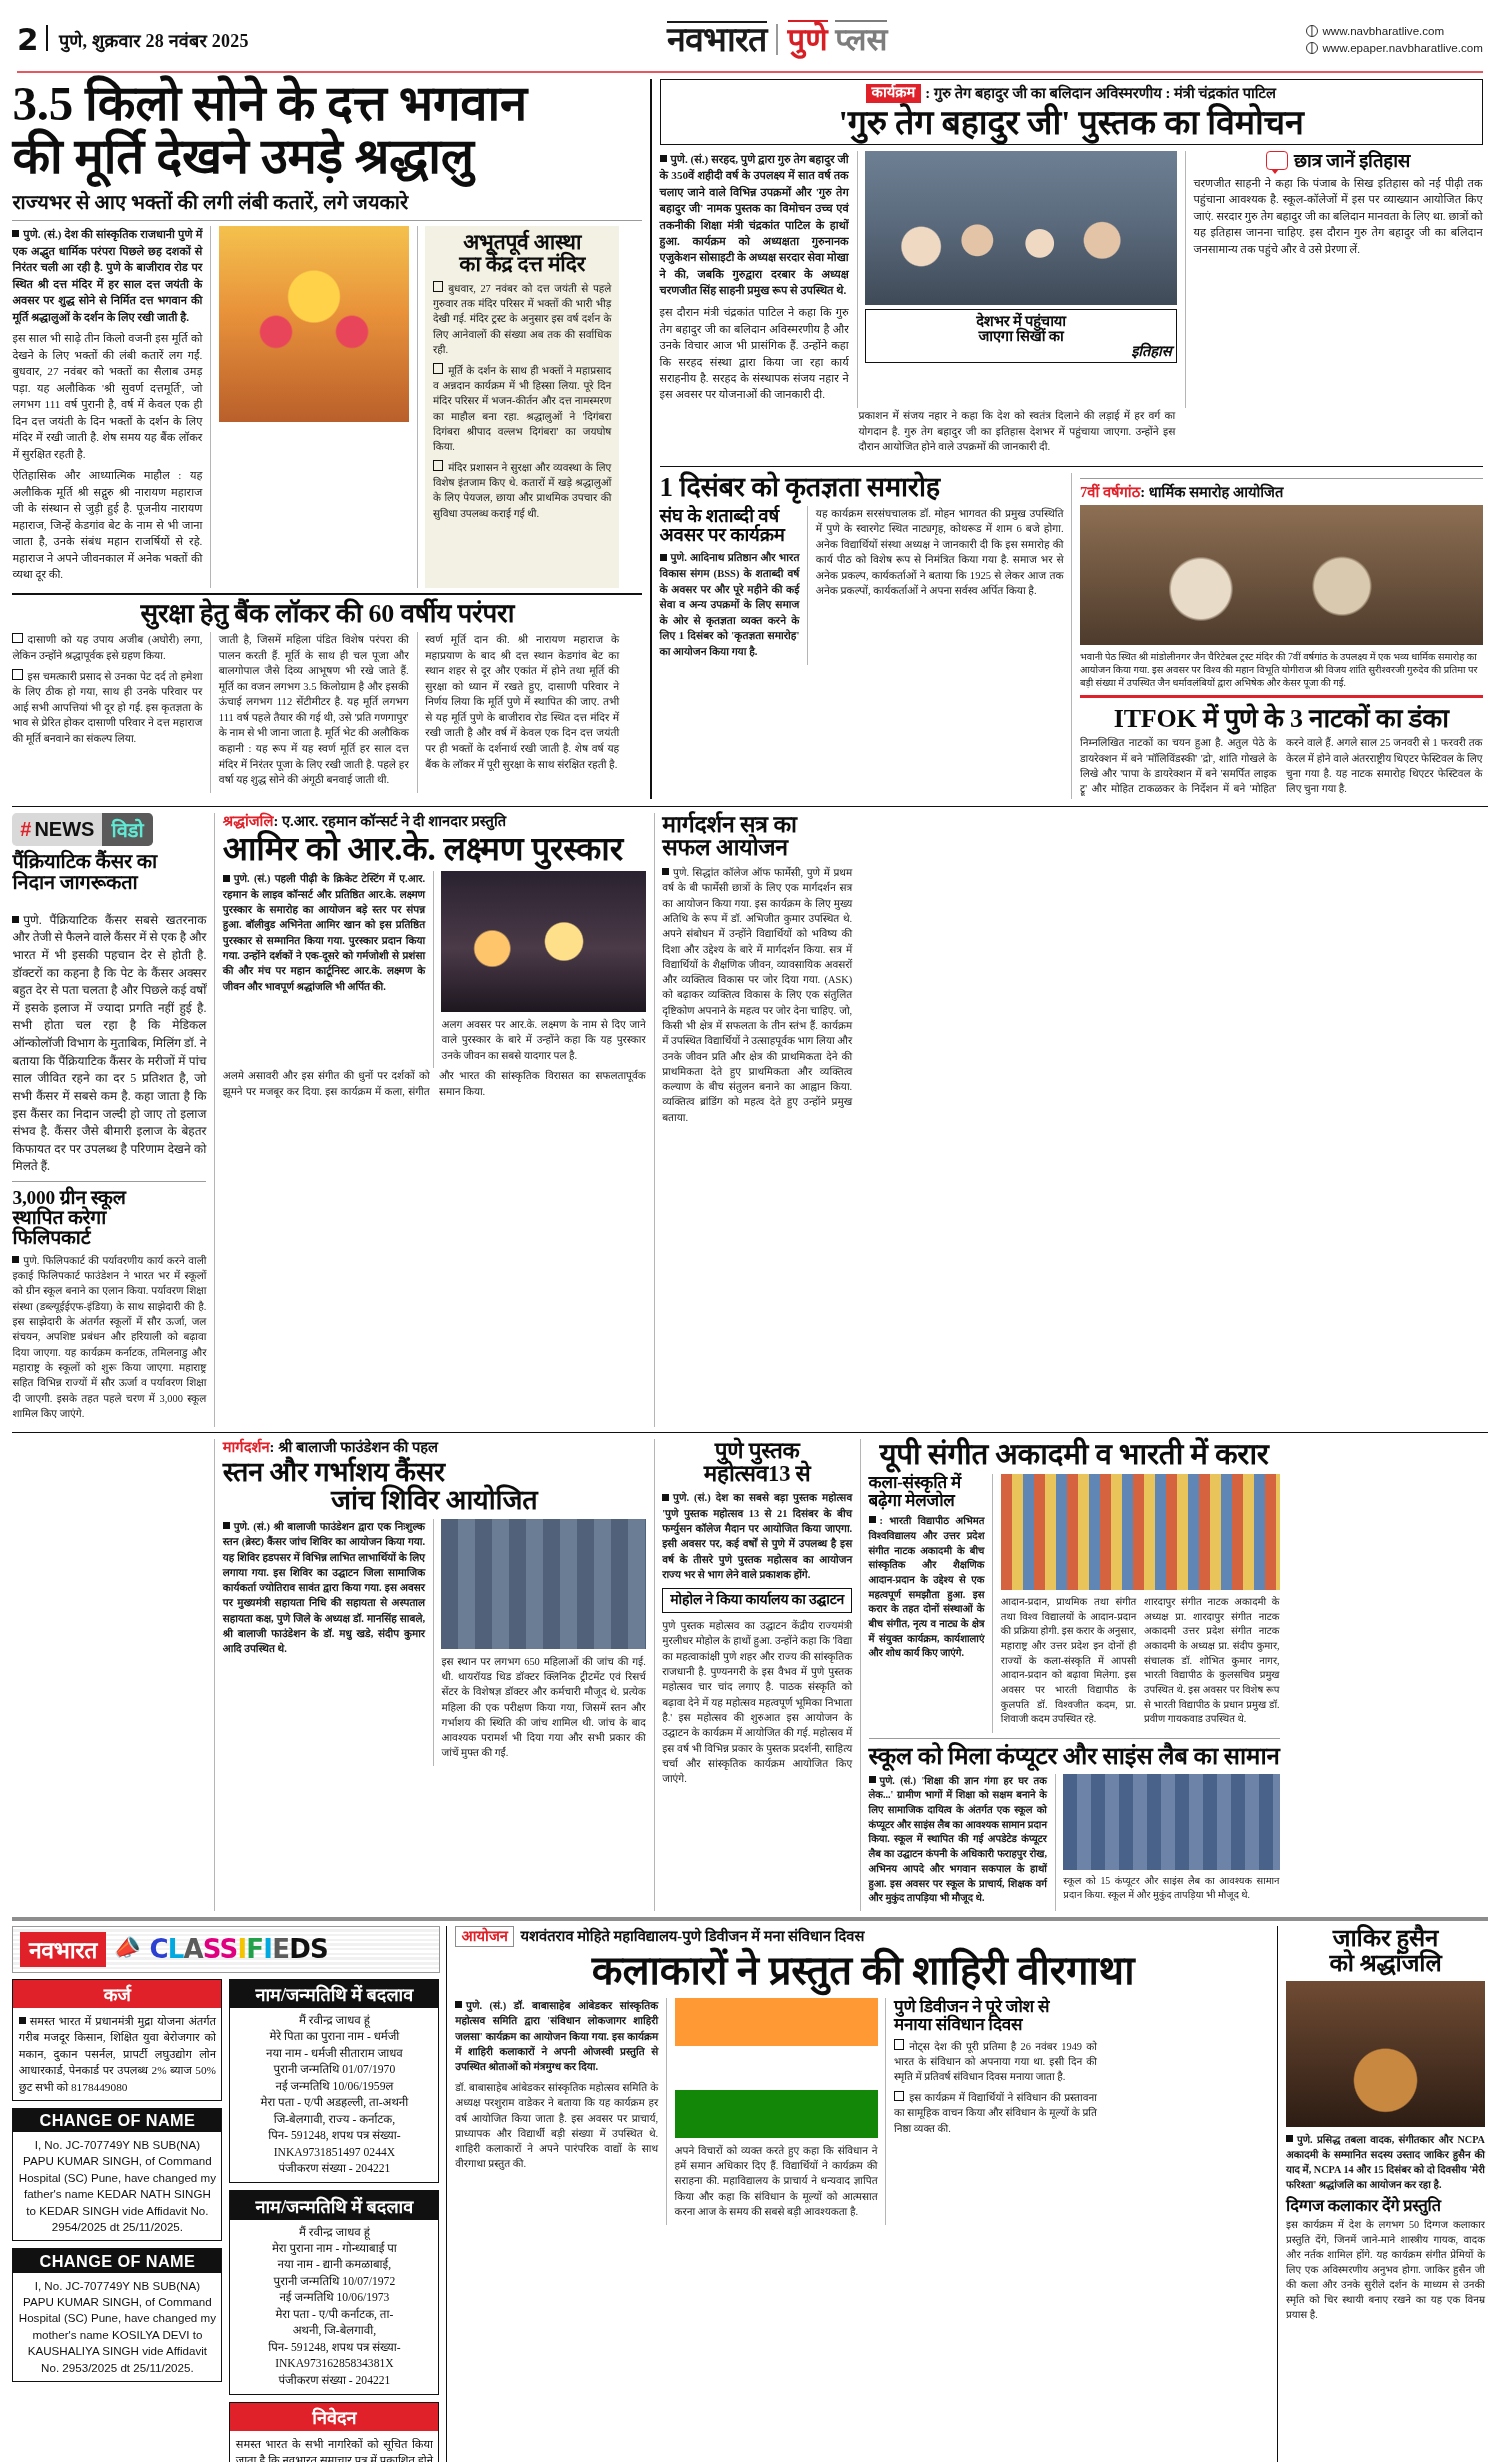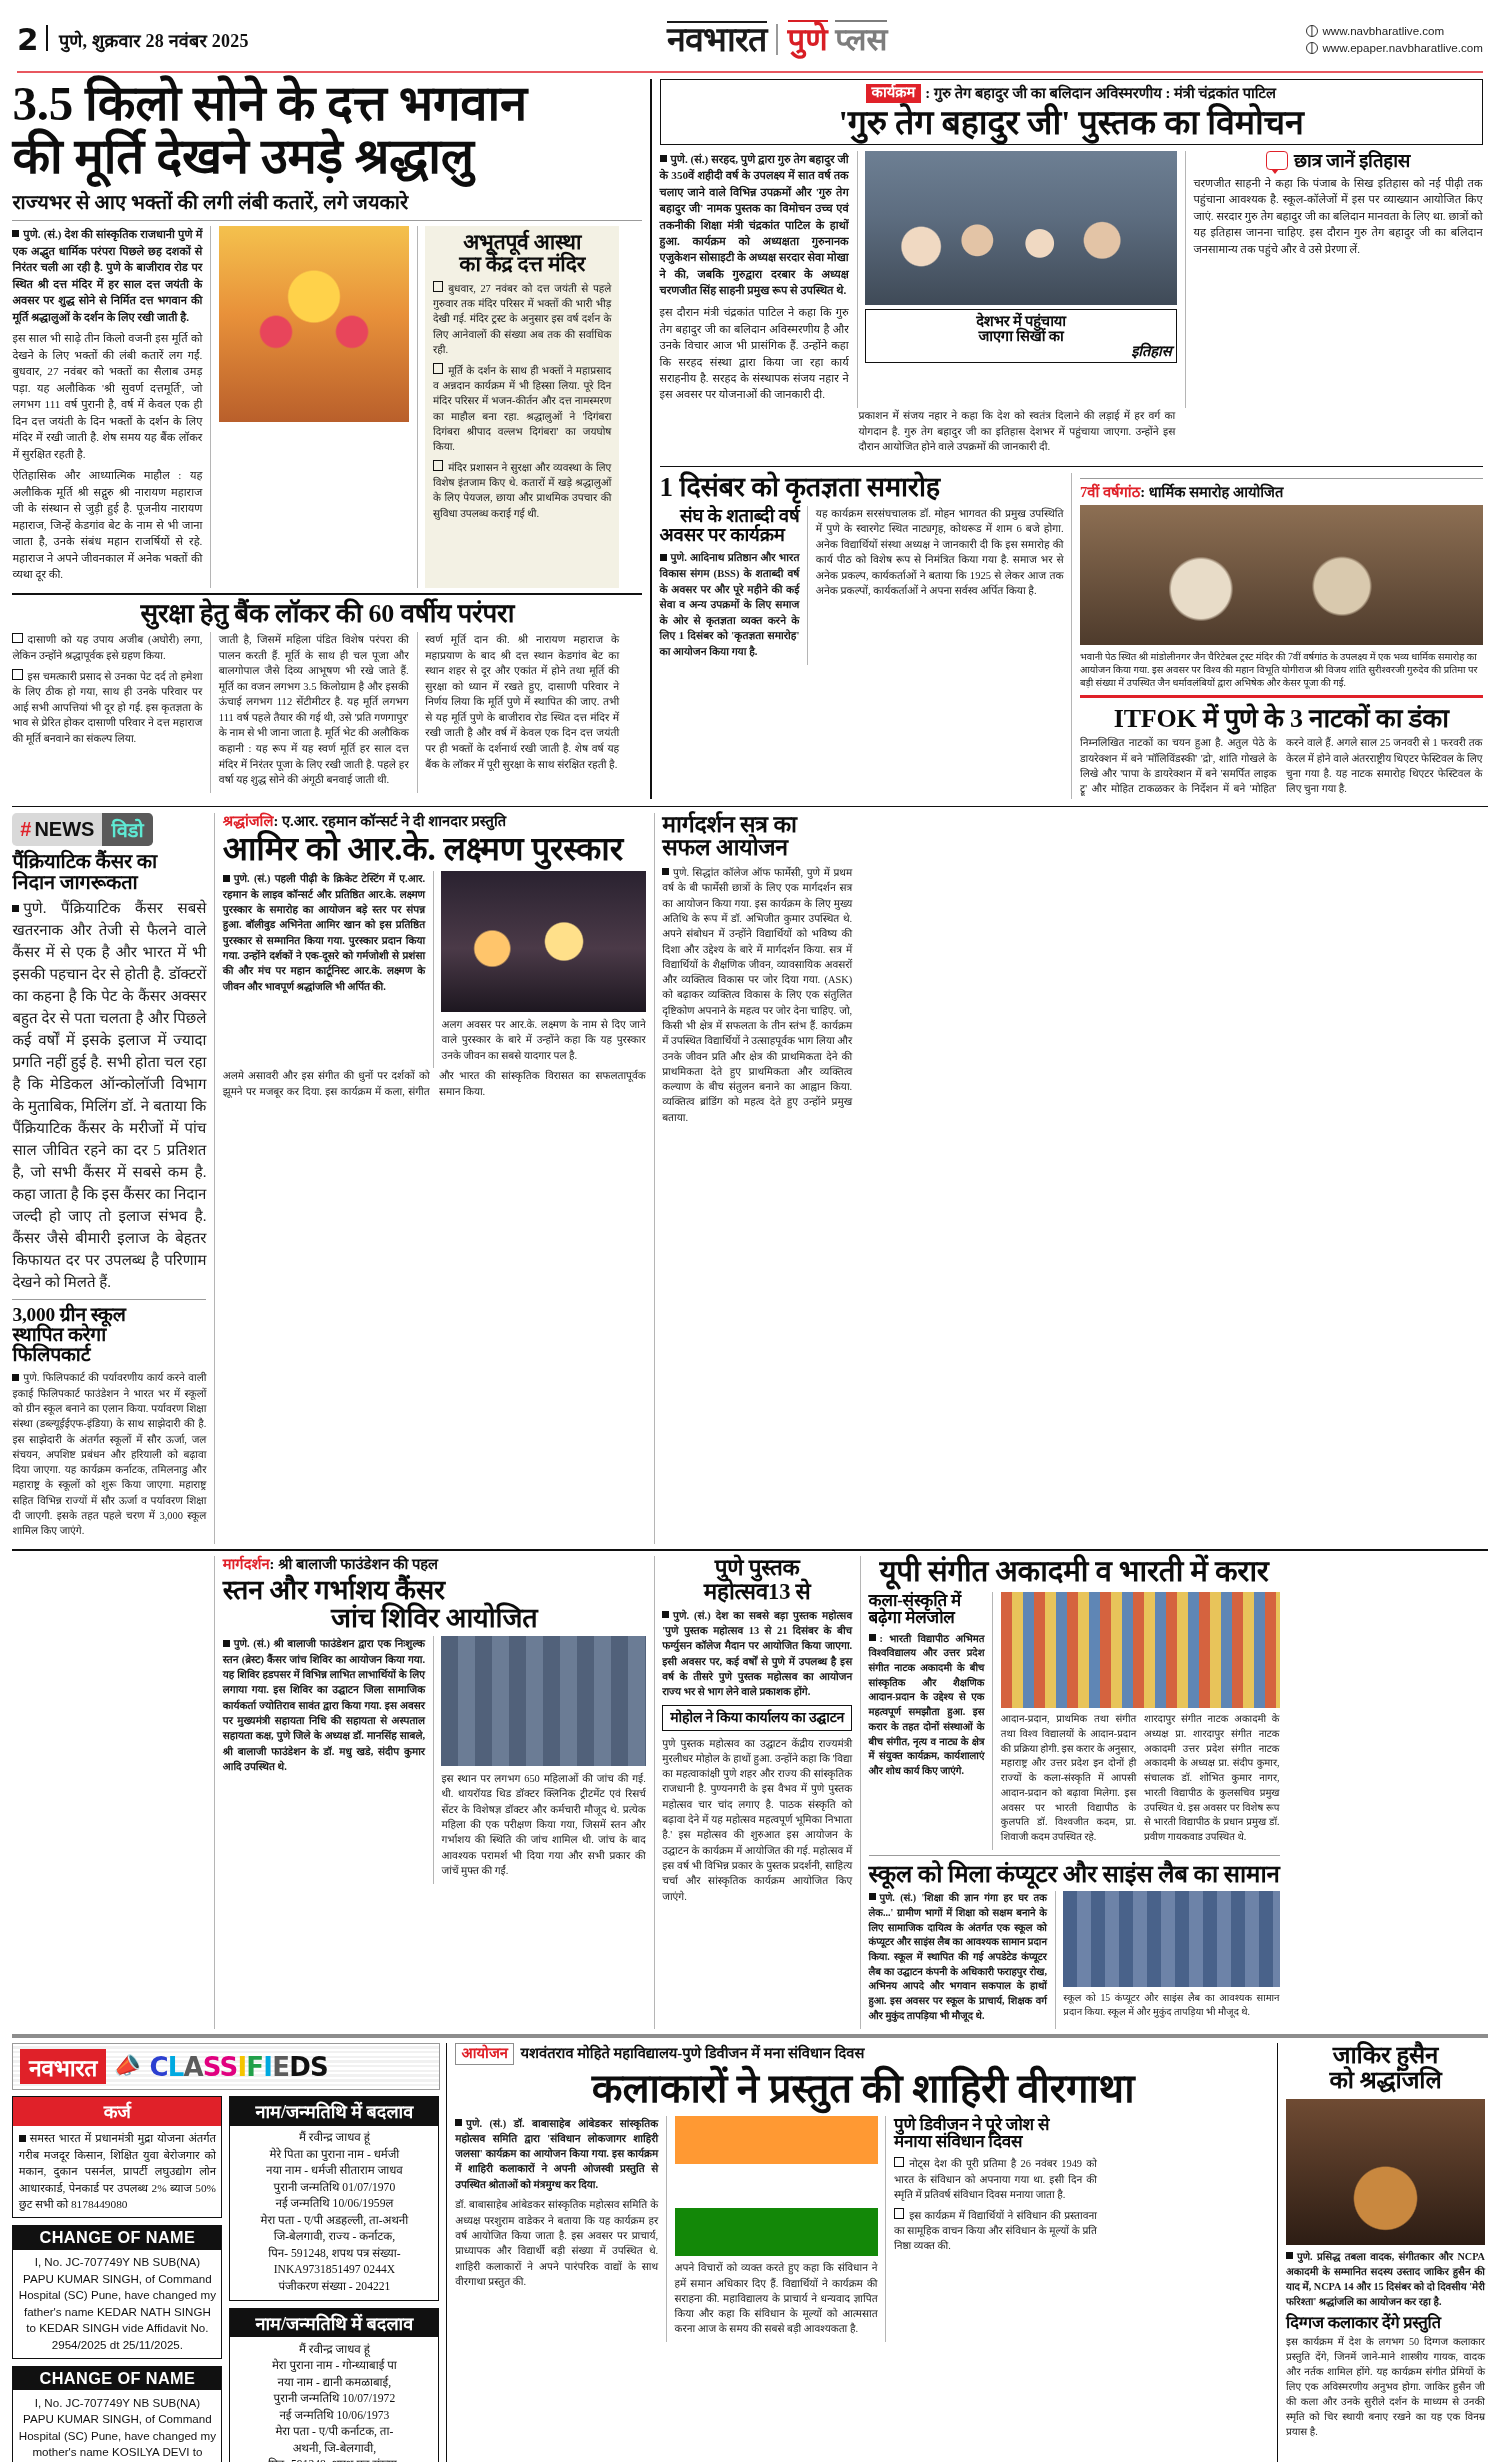--- a/index.html
+++ b/index.html
@@ -256,21 +256,21 @@
         </div>
       </div>
 
       <div class="hr-thin" style="background:#111;height:1.6px;"></div>
 
       <div style="display:flex;gap:7.8px;">
         <div style="width:404px;">
           <div class="hl" style="font-size:27px;">1 दिसंबर को कृतज्ञता समारोह</div>
           <div style="display:flex;gap:7.8px;margin-top:4.7px;">
             <div style="width:140px;">
-              <div class="hl" style="font-size:18.6px;text-align:right;">संघ के शताब्दी वर्ष</div>
+              <div class="hl" style="font-size:18.6px;">संघ के शताब्दी वर्ष</div>
               <div class="hl" style="font-size:18.6px;">अवसर पर कार्यक्रम</div>
               <div class="body" style="margin-top:6.2px;font-size:10.6px;">
                   <p><span class="sq"></span><span class="lead">पुणे. आदिनाथ प्रतिष्ठान और भारत विकास संगम (BSS) के शताब्दी वर्ष के अवसर पर और पूरे महीने की कई सेवा व अन्य उपक्रमों के लिए समाज के ओर से कृतज्ञता व्यक्त करने के लिए 1 दिसंबर को 'कृतज्ञता समारोह' का आयोजन किया गया है.</span></p>
                 </div>
             </div>
             <div class="vsep"></div>
             <div style="width:248px;">
               <div class="body" style="font-size:10.6px;">
                   <p>यह कार्यक्रम सरसंघचालक डॉ. मोहन भागवत की प्रमुख उपस्थिति में पुणे के स्वारगेट स्थित नाट्यगृह, कोथरूड में शाम 6 बजे होगा. अनेक विद्यार्थियों संस्था अध्यक्ष ने जानकारी दी कि इस समारोह की कार्य पीठ को विशेष रूप से निमंत्रित किया गया है. समाज भर से अनेक प्रकल्प, कार्यकर्ताओं ने बताया कि 1925 से लेकर आज तक अनेक प्रकल्पों, कार्यकर्ताओं ने अपना सर्वस्व अर्पित किया है.</p>
                 </div>
@@ -300,21 +300,21 @@
     <div class="col" style="width:194px;">
       <div class="newsbadge">
         <div class="a">
             <i>#</i>
             <span>NEWS</span>
           </div>
         <div class="b">विडो</div>
       </div>
       <div class="hl" style="font-size:20px;margin-top:5.4px;">पैंक्रियाटिक कैंसर का</div>
       <div class="hl" style="font-size:20px;">निदान जागरूकता</div>
-      <div class="body" style="margin-top:4px;font-size:15px;">
+      <div class="body" style="margin-top:19px;font-size:12px;">
           <p><span class="sq"></span><span>पुणे. पैंक्रियाटिक कैंसर सबसे खतरनाक और तेजी से फैलने वाले कैंसर में से एक है और भारत में भी इसकी पहचान देर से होती है. डॉक्टरों का कहना है कि पेट के कैंसर अक्सर बहुत देर से पता चलता है और पिछले कई वर्षों में इसके इलाज में ज्यादा प्रगति नहीं हुई है. सभी होता चल रहा है कि मेडिकल ऑन्कोलॉजी विभाग के मुताबिक, मिलिंग डॉ. ने बताया कि पैंक्रियाटिक कैंसर के मरीजों में पांच साल जीवित रहने का दर 5 प्रतिशत है, जो सभी कैंसर में सबसे कम है. कहा जाता है कि इस कैंसर का निदान जल्दी हो जाए तो इलाज संभव है. कैंसर जैसे बीमारी इलाज के बेहतर किफायत दर पर उपलब्ध है परिणाम देखने को मिलते हैं.</span></p>
         </div>
       <div class="hr-thin"></div>
       <div class="hl" style="font-size:19.4px;">3,000 ग्रीन स्कूल</div>
       <div class="hl" style="font-size:19.4px;">स्थापित करेगा</div>
       <div class="hl" style="font-size:19.4px;">फिलिपकार्ट</div>
       <div class="body" style="margin-top:4.7px;font-size:10.4px;">
           <p><span class="sq"></span><span>पुणे. फिलिपकार्ट की पर्यावरणीय कार्य करने वाली इकाई फिलिपकार्ट फाउंडेशन ने भारत भर में स्कूलों को ग्रीन स्कूल बनाने का एलान किया. पर्यावरण शिक्षा संस्था (डब्ल्यूईईएफ-इंडिया) के साथ साझेदारी की है. इस साझेदारी के अंतर्गत स्कूलों में सौर ऊर्जा, जल संचयन, अपशिष्ट प्रबंधन और हरियाली को बढ़ावा दिया जाएगा. यह कार्यक्रम कर्नाटक, तमिलनाडु और महाराष्ट्र के स्कूलों को शुरू किया जाएगा. महाराष्ट्र सहित विभिन्न राज्यों में सौर ऊर्जा व पर्यावरण शिक्षा दी जाएगी. इसके तहत पहले चरण में 3,000 स्कूल शामिल किए जाएंगे.</span></p>
         </div>
     </div>

